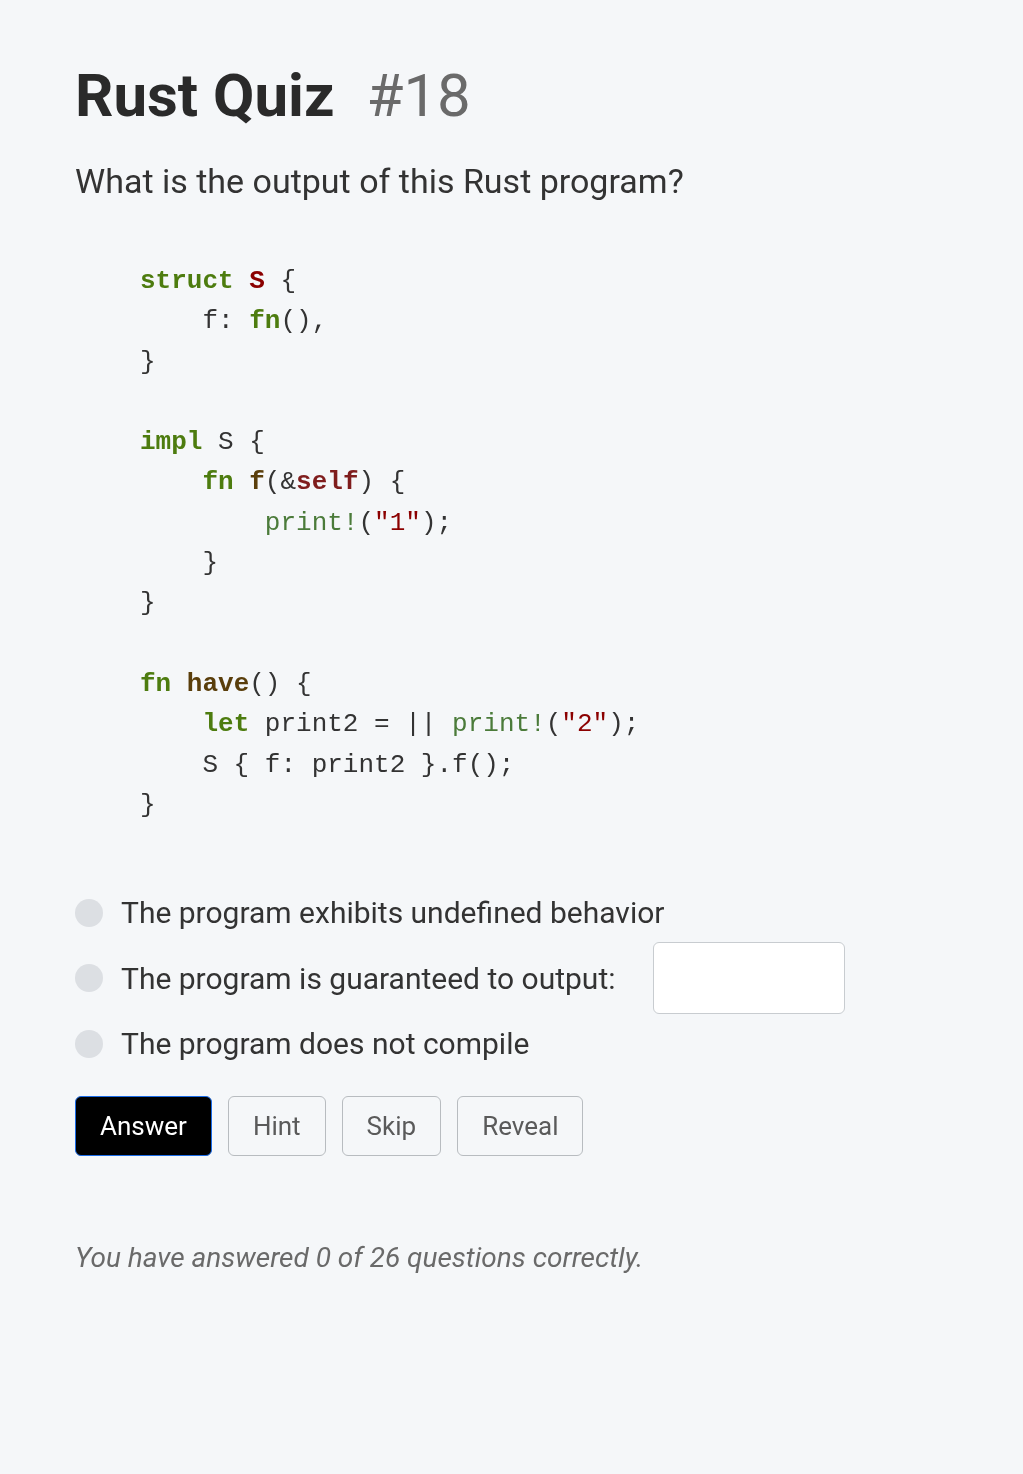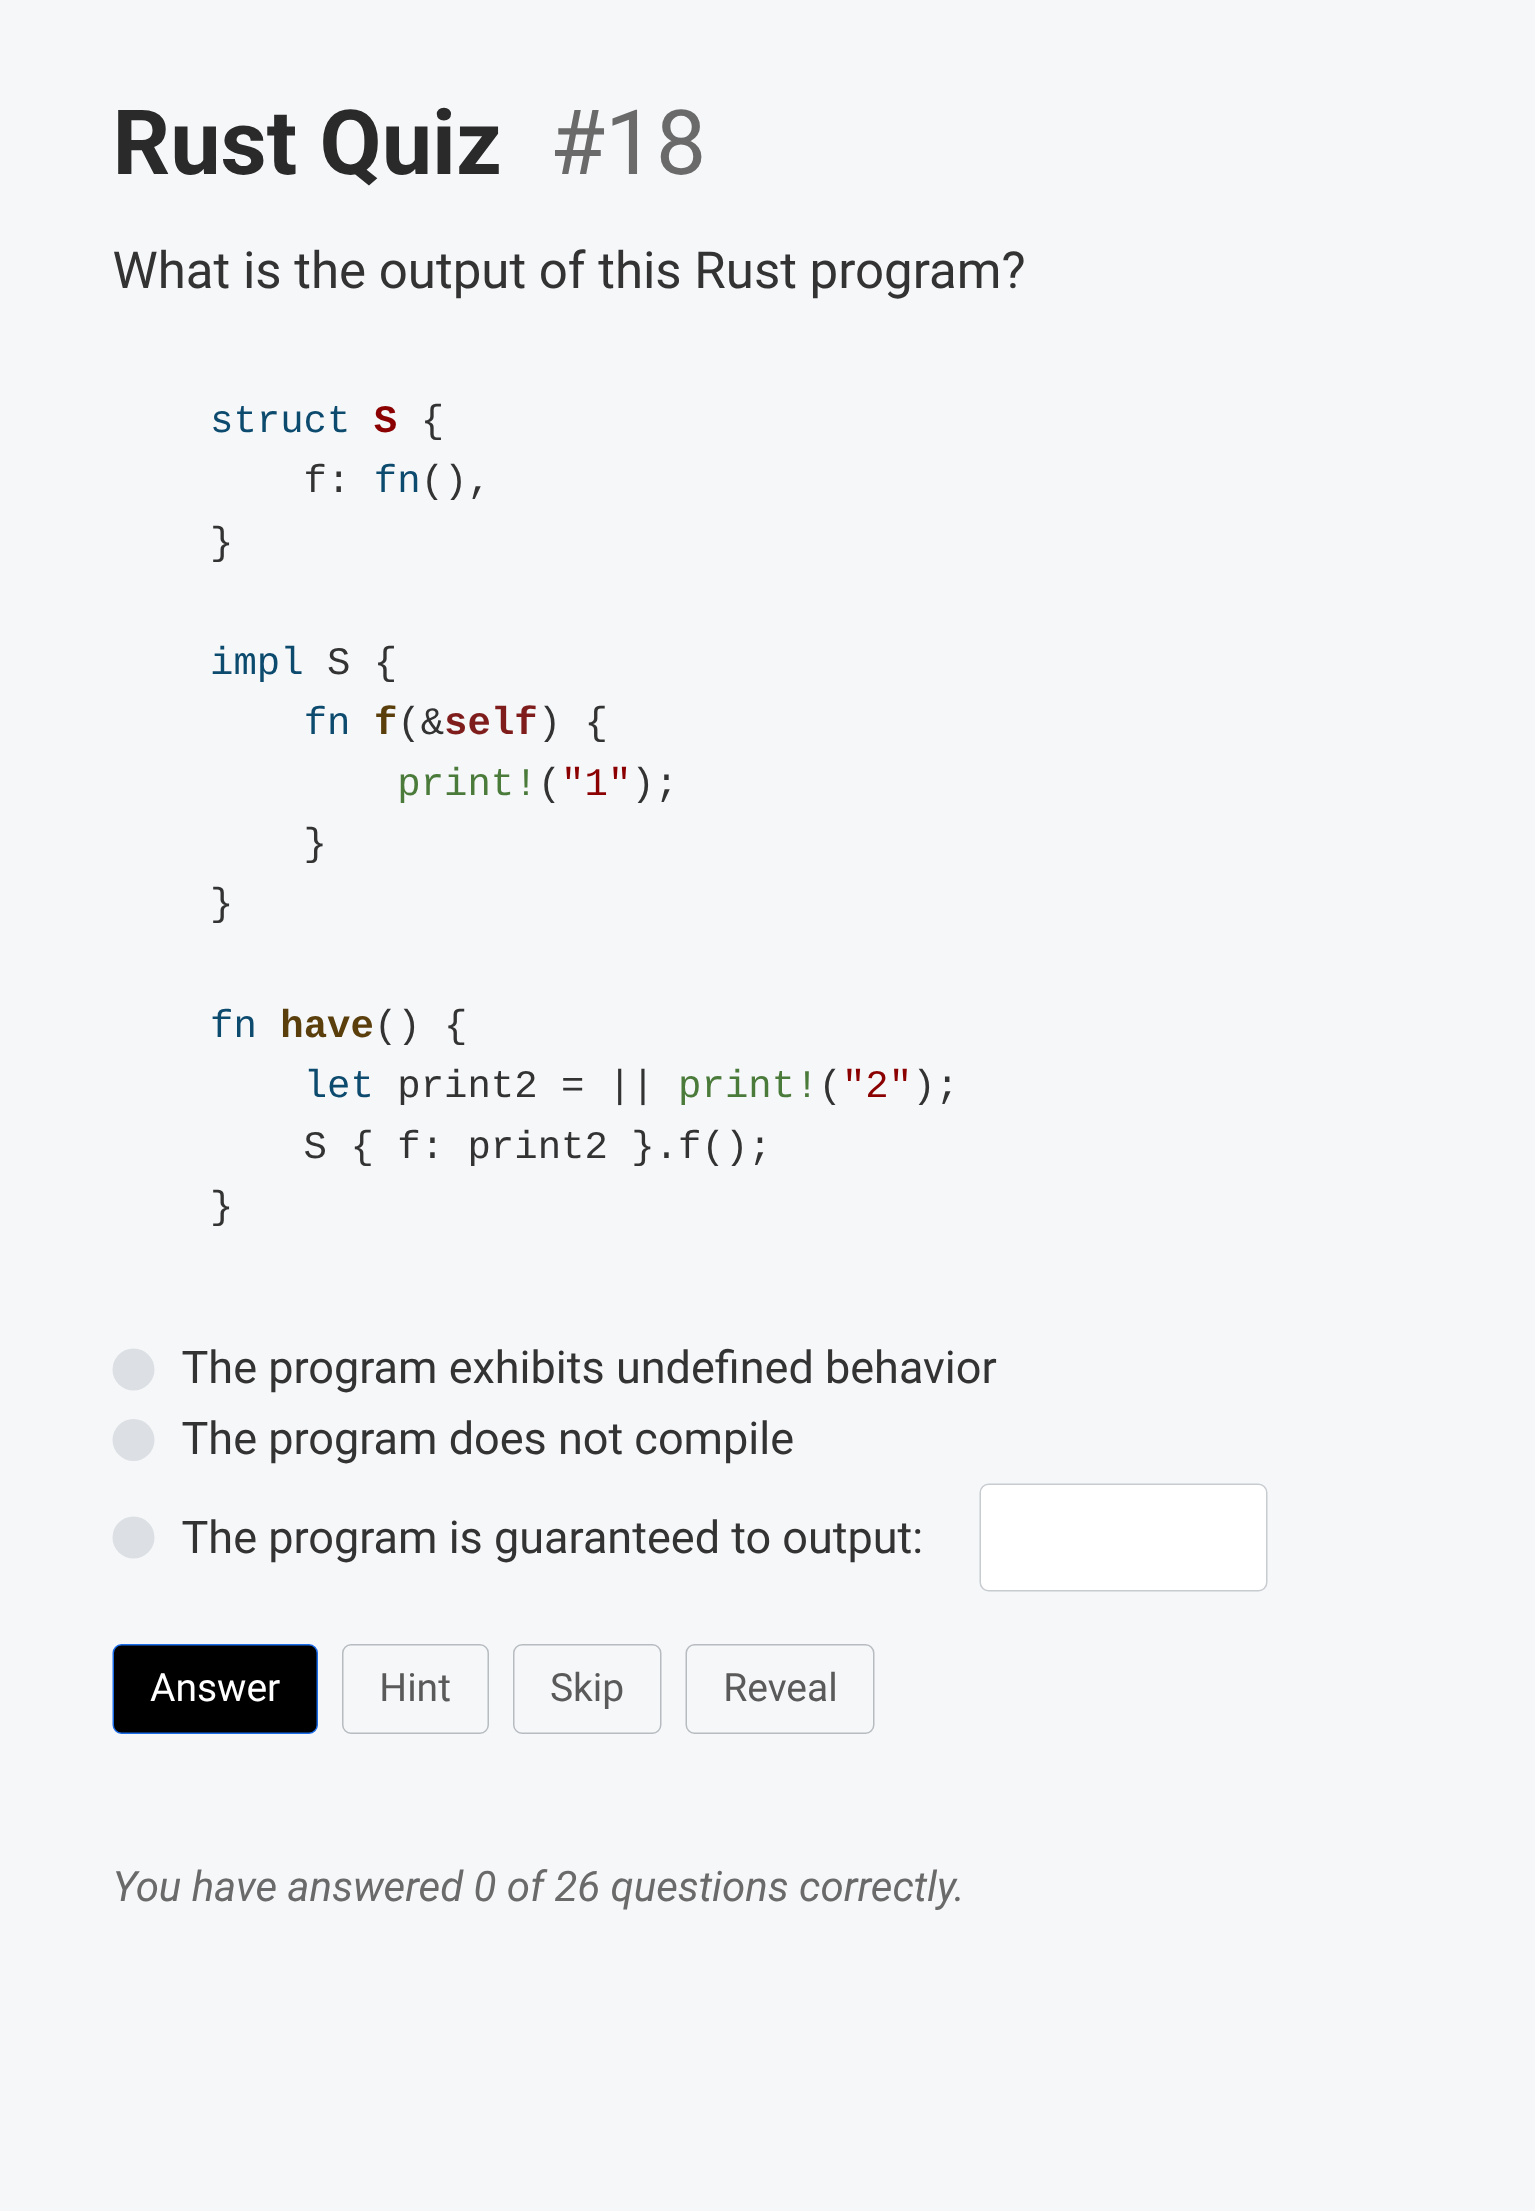--- a/index.html
+++ b/index.html
@@ -38,21 +38,21 @@
     }
     .code-block {
       font-family: "Courier New", Courier, monospace;
       font-size: 26px;
       line-height: 1.55;
       color: #333;
       padding-left: 65px;
       margin-bottom: 70px;
       white-space: pre;
     }
-    .kw { color: #0c4a6e; font-weight: normal; }
+    .kw { color: #4d7c0f; font-weight: bold; }
     .type { color: #8B0000; font-weight: bold; }
     .fn-name { color: #5a3e0b; font-weight: bold; }
     .self { color: #7f1d1d; font-weight: bold; }
     .macro { color: #4b7b3a; }
     .string { color: #8B0000; }
     .options {
       margin-bottom: 35px;
     }
     .option-row {
       display: flex;
@@ -138,26 +138,26 @@
     S { f: print2 }.f();
 }</span></pre>
 
 <div class="options">
   <div class="option-row">
     <div class="radio"></div>
     <span class="option-label">The program exhibits undefined behavior</span>
   </div>
   <div class="option-row">
     <div class="radio"></div>
-    <span class="option-label">The program does not compile</span>
+    <span class="option-label">The program is guaranteed to output:</span>
+    <input class="output-input" type="text" value="" style="">
   </div>
   <div class="option-row">
     <div class="radio"></div>
-    <span class="option-label">The program is guaranteed to output:</span>
-    <input class="output-input" type="text" value="" style="">
+    <span class="option-label">The program does not compile</span>
   </div>
 </div>
 
 <div class="buttons">
   <button class="btn btn-primary">Answer</button>
   <button class="btn btn-secondary">Hint</button>
   <button class="btn btn-secondary">Skip</button>
   <button class="btn btn-secondary">Reveal</button>
 </div>
 

